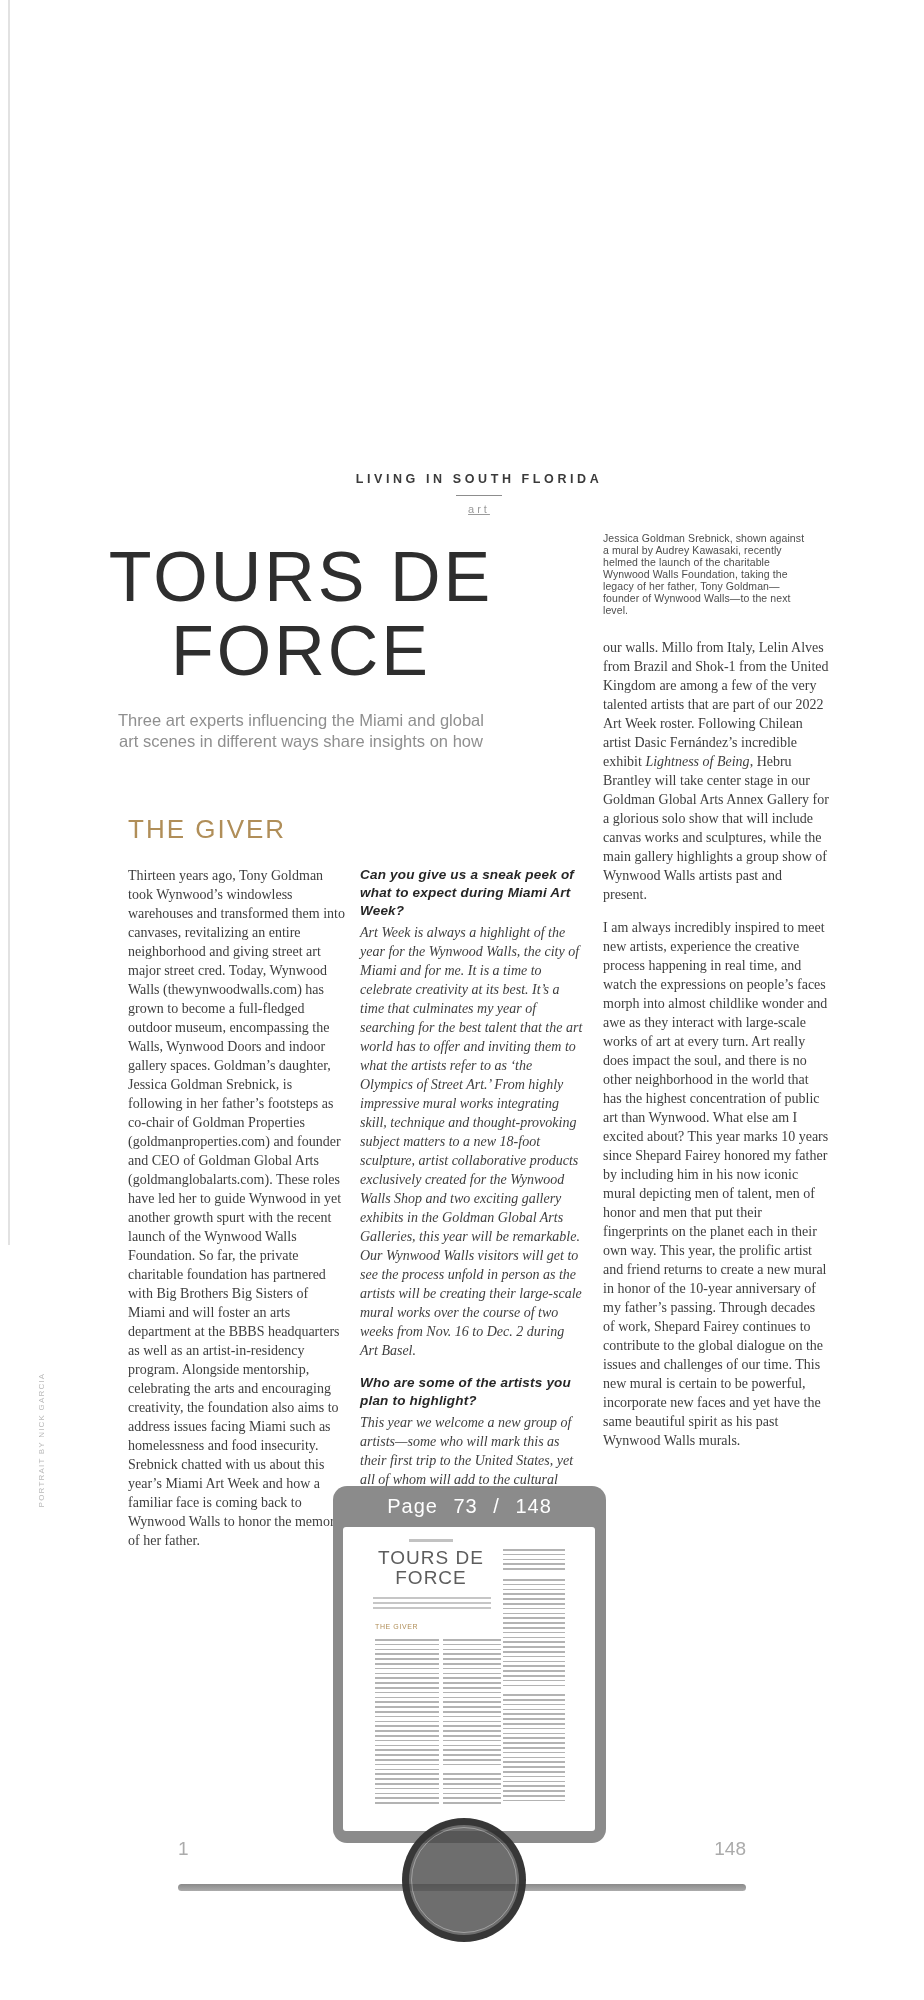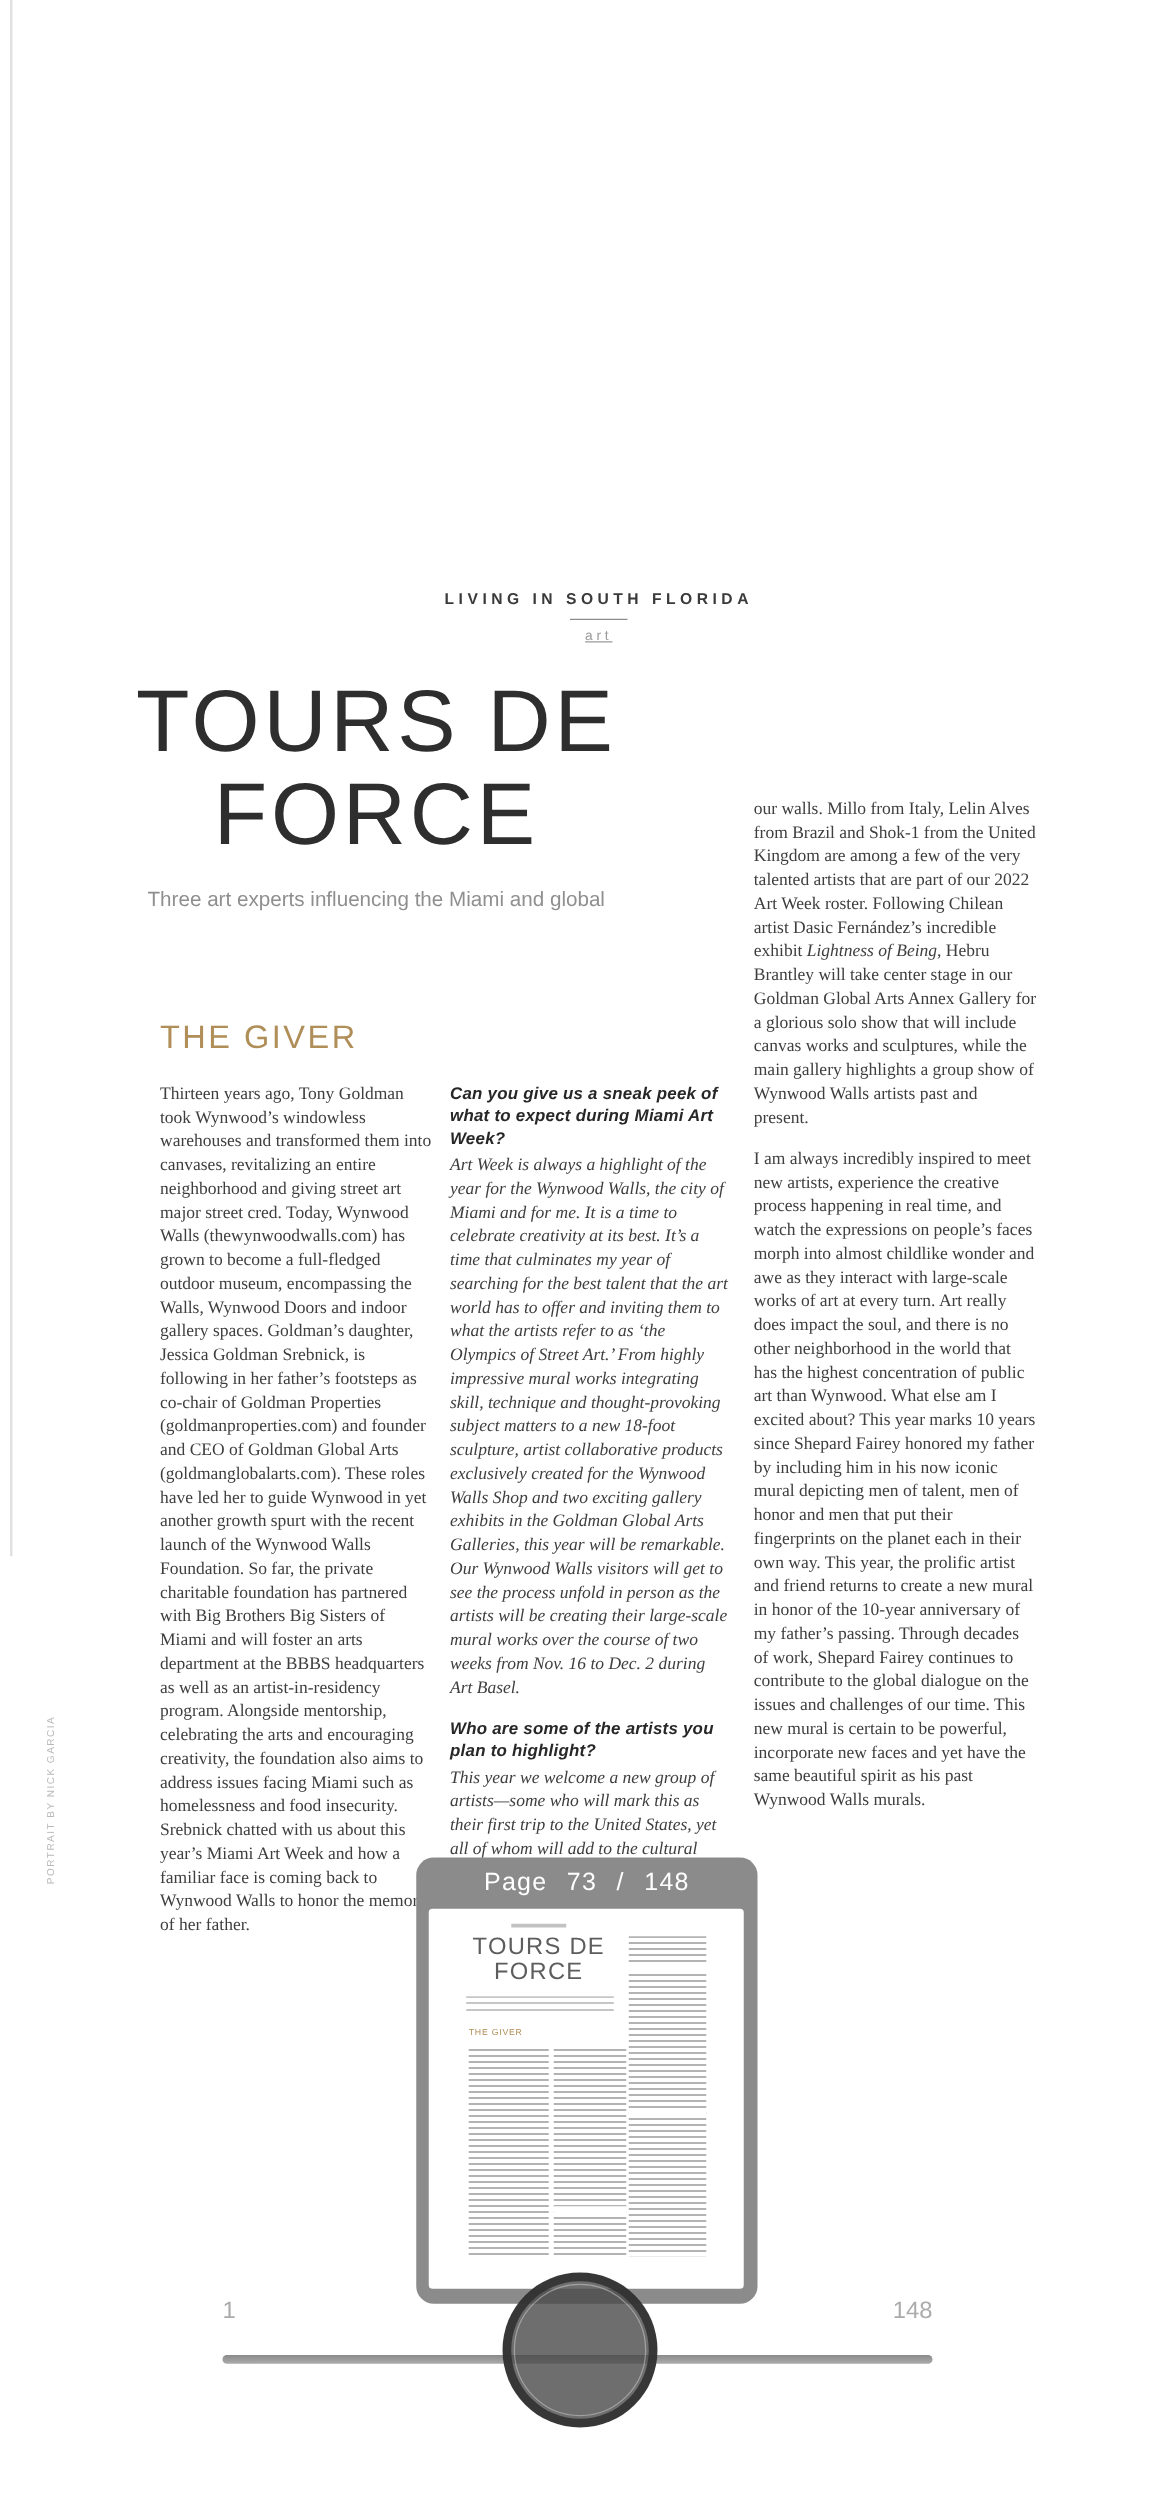--- a/index.html
+++ b/index.html
@@ -92,25 +92,27 @@
     <div class="kicker">LIVING IN SOUTH FLORIDA</div>
     <div class="kicker-rule"></div>
     <div class="section-label">art</div>
   </div>
 
   <div class="hero">
     <div class="title">TOURS DE</div>
     <div class="title">FORCE</div>
     <div class="deck">
       <div>Three art experts influencing the Miami and global</div>
+      <div>art scenes in different ways share insights on how</div>
     </div>
   </div>
 
   <div class="heading">THE GIVER</div>
 
+  <div class="caption">Jessica Goldman Srebnick, shown against a mural by Audrey Kawasaki, recently helmed the launch of the charitable Wynwood Walls Foundation, taking the legacy of her father, Tony Goldman—founder of Wynwood Walls—to the next level.</div>
 
   <div class="col1 bodytext">Thirteen years ago, Tony Goldman took Wynwood’s windowless warehouses and transformed them into canvases, revitalizing an entire neighborhood and giving street art major street cred. Today, Wynwood Walls (thewynwoodwalls.com) has grown to become a full-fledged outdoor museum, encompassing the Walls, Wynwood Doors and indoor gallery spaces. Goldman’s daughter, Jessica Goldman Srebnick, is following in her father’s footsteps as co-chair of Goldman Properties (goldmanproperties.com) and founder and CEO of Goldman Global Arts (goldmanglobalarts.com). These roles have led her to guide Wynwood in yet another growth spurt with the recent launch of the Wynwood Walls Foundation. So far, the private charitable foundation has partnered with Big Brothers Big Sisters of Miami and will foster an arts department at the BBBS headquarters as well as an artist-in-residency program. Alongside mentorship, celebrating the arts and encouraging creativity, the foundation also aims to address issues facing Miami such as homelessness and food insecurity. Srebnick chatted with us about this year’s Miami Art Week and how a familiar face is coming back to Wynwood Walls to honor the memory of her father.</div>
 
   <div class="col2 bodytext">
     <p class="q">Can you give us a sneak peek of what to expect during Miami Art Week?</p>
     <p class="a">Art Week is always a highlight of the year for the Wynwood Walls, the city of Miami and for me. It is a time to celebrate creativity at its best. It’s a time that culminates my year of searching for the best talent that the art world has to offer and inviting them to what the artists refer to as ‘the Olympics of Street Art.’ From highly impressive mural works integrating skill, technique and thought-provoking subject matters to a new 18-foot sculpture, artist collaborative products exclusively created for the Wynwood Walls Shop and two exciting gallery exhibits in the Goldman Global Arts Galleries, this year will be remarkable. Our Wynwood Walls visitors will get to see the process unfold in person as the artists will be creating their large-scale mural works over the course of two weeks from Nov. 16 to Dec. 2 during Art Basel.</p>
     <p class="q">Who are some of the artists you plan to highlight?</p>
     <p class="a">This year we welcome a new group of artists—some who will mark this as their first trip to the United States, yet all of whom will add to the cultural growth of Miami by contributing their talents to</p>
   </div>
 

